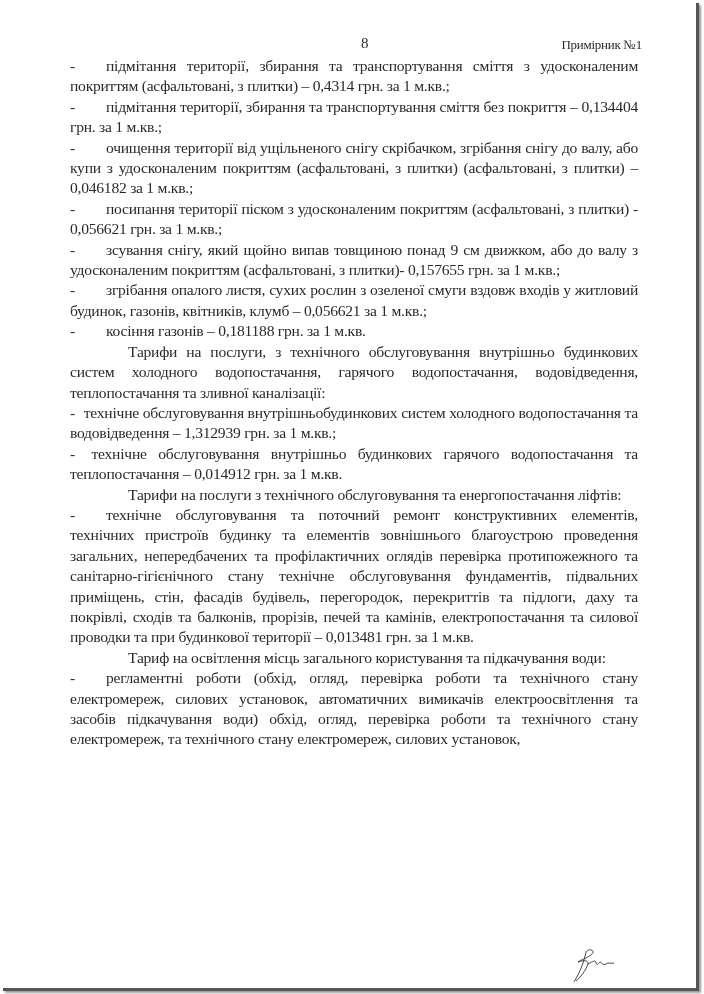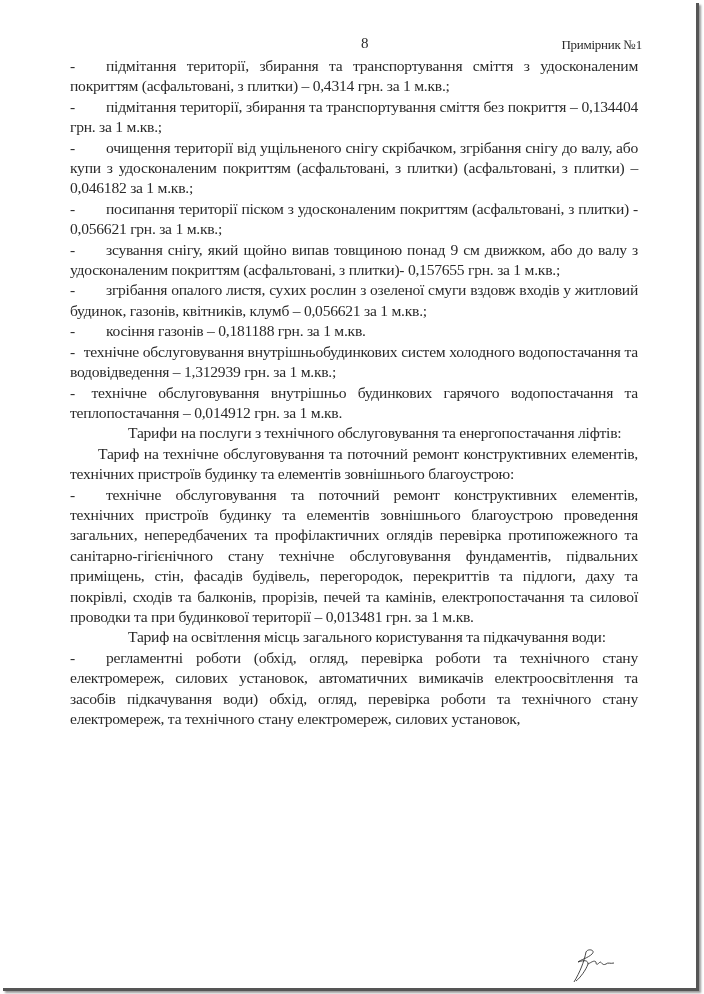--- a/index.html
+++ b/index.html
@@ -37,26 +37,26 @@
     </div>
 
     <p class="item"><span class="dash">-</span><span>підмітання території, збирання та транспортування сміття з удосконаленим покриттям (асфальтовані, з плитки) – 0,4314 грн. за 1 м.кв.;</span></p>
     <p class="item"><span class="dash">-</span><span>підмітання території, збирання та транспортування сміття без покриття – 0,134404 грн. за 1 м.кв.;</span></p>
     <p class="item"><span class="dash">-</span><span>очищення території від ущільненого снігу скрібачком, згрібання снігу до валу, або купи з удосконаленим покриттям (асфальтовані, з плитки) (асфальтовані, з плитки) – 0,046182 за 1 м.кв.;</span></p>
     <p class="item"><span class="dash">-</span><span>посипання території піском з удосконаленим покриттям (асфальтовані, з плитки) - 0,056621 грн. за 1 м.кв.;</span></p>
     <p class="item"><span class="dash">-</span><span>зсування снігу, який щойно випав товщиною понад 9 см движком, або до валу з удосконаленим покриттям (асфальтовані, з плитки)- 0,157655 грн. за 1 м.кв.;</span></p>
     <p class="item"><span class="dash">-</span><span>згрібання опалого листя, сухих рослин з озеленої смуги вздовж входів у житловий будинок, газонів, квітників, клумб – 0,056621 за 1 м.кв.;</span></p>
     <p class="item"><span class="dash">-</span><span>косіння газонів – 0,181188 грн. за 1 м.кв.</span></p>
 
+    <p class="para">Тарифи на послуги, з технічного обслуговування внутрішньо будинкових систем холодного водопостачання, гарячого водопостачання, водовідведення, теплопостачання та зливної каналізації:</p>
     <p class="item"><span class="dash-s">-</span> <span>технічне обслуговування внутрішньобудинкових систем холодного водопостачання та водовідведення – 1,312939 грн. за 1 м.кв.;</span></p>
     <p class="item"><span class="dash-s">-</span> <span>технічне обслуговування внутрішньо будинкових гарячого водопостачання та теплопостачання – 0,014912 грн. за 1 м.кв.</span></p>
 
     <p class="para">Тарифи на послуги з технічного обслуговування та енергопостачання ліфтів:</p>
 
-    <p class="para2">Тариф на технічне обслуговування та поточний ремонт конструктивних елементів, технічних пристроїв будинку та елементів зовнішнього благоустрою:</p>
     <p class="item"><span class="dash">-</span><span>технічне обслуговування та поточний ремонт конструктивних елементів, технічних пристроїв будинку та елементів зовнішнього благоустрою проведення загальних, непередбачених та профілактичних оглядів перевірка протипожежного та санітарно-гігієнічного стану технічне обслуговування фундаментів, підвальних приміщень, стін, фасадів будівель, перегородок, перекриттів та підлоги, даху та покрівлі, сходів та балконів, прорізів, печей та камінів, електропостачання та силової проводки та при будинкової території – 0,013481 грн. за 1 м.кв.</span></p>
 
     <p class="para">Тариф на освітлення місць загального користування та підкачування води:</p>
     <p class="item"><span class="dash">-</span><span>регламентні роботи (обхід, огляд, перевірка роботи та технічного стану електромереж, силових установок, автоматичних вимикачів електроосвітлення та засобів підкачування води) обхід, огляд, перевірка роботи та технічного стану електромереж, та технічного стану електромереж, силових установок,</span></p>
   </div>
 
   <svg class="sig" viewBox="0 0 60 36">
     <path d="M8 34 C 14 24, 18 14, 20 4 C 22 0, 30 2, 26 6 C 22 10, 14 12, 12 14 C 18 12, 22 12, 22 16 C 20 22, 14 30, 10 33 M 22 16 C 26 14, 28 12, 30 14 C 30 18, 32 16, 34 14 C 36 14, 36 18, 40 16 C 42 14, 44 16, 48 15" fill="none" stroke="#333" stroke-width="0.9"></path>
   </svg>
 </div>

